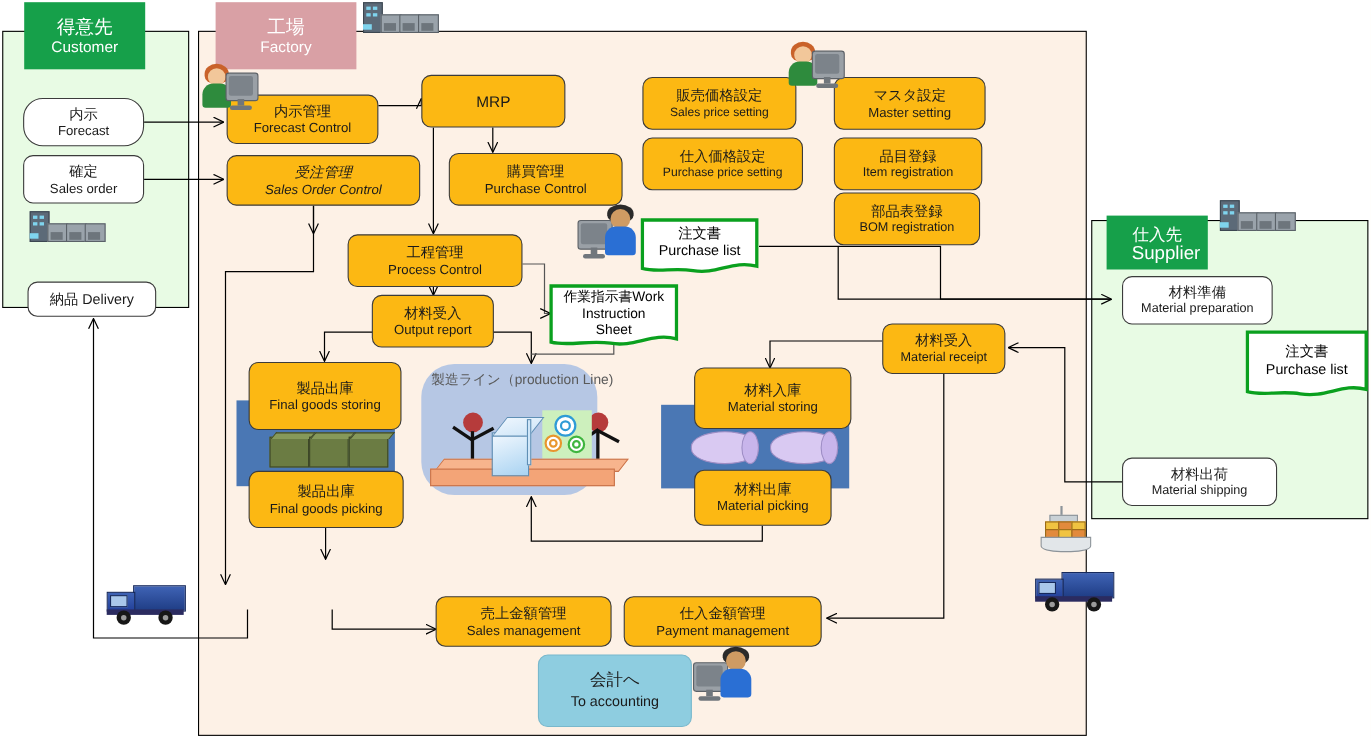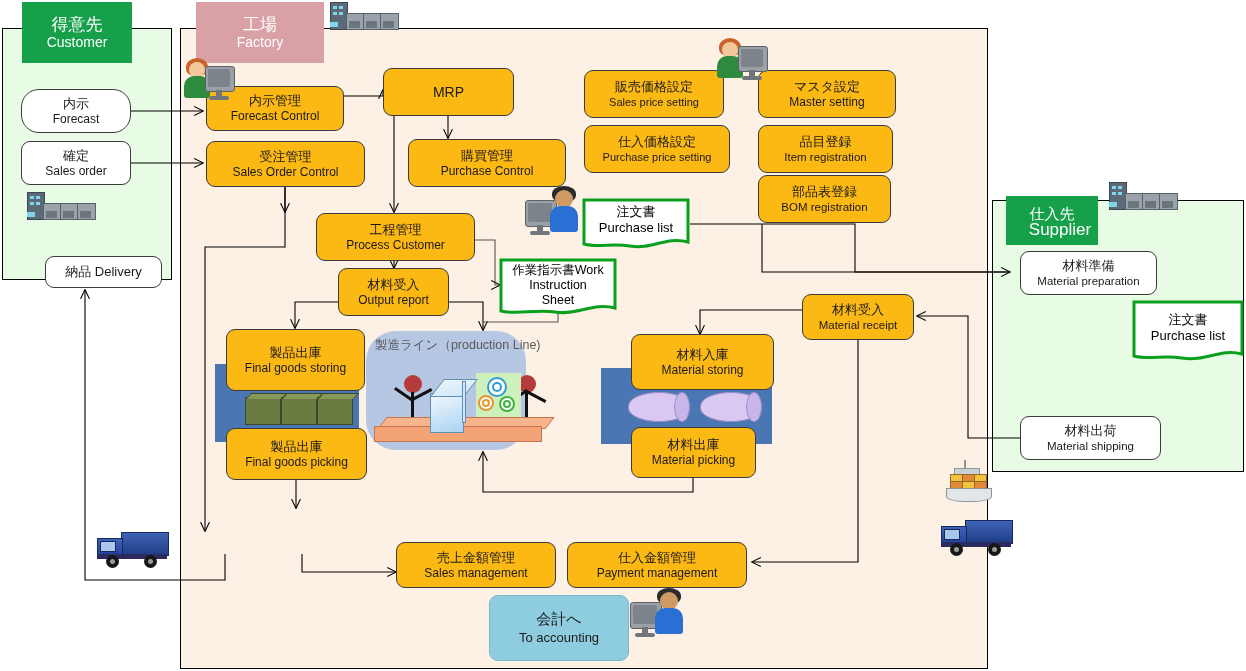--- a/index.html
+++ b/index.html
@@ -182,42 +182,42 @@
   </div>
 
   <div class="node white" style="left:21px;top:89px;width:110px;height:44px;border-radius:18px;">
     <span class="jp">内示</span>
     <span class="en">Forecast</span>
   </div>
   <div class="node white" style="left:21px;top:141px;width:110px;height:44px;">
     <span class="jp">確定</span>
     <span class="en">Sales order</span>
   </div>
-  <div class="node white single" style="left:25px;top:256px;width:117px;height:32px;margin-left:20px;">
+  <div class="node white single" style="left:25px;top:256px;width:117px;height:32px;">
     <span class="jp">納品 Delivery</span>
   </div>
 
   <div class="node orange" style="left:206px;top:86px;width:138px;height:45px;">
     <span class="jp">内示管理</span>
     <span class="en">Forecast Control</span>
   </div>
-  <div class="node orange" style="left:206px;top:141px;width:159px;height:46px;">
+  <div class="node orange" style="left:206px;top:141px;width:176px;height:46px;font-style:italic;">
     <span class="jp">受注管理</span>
     <span class="en">Sales Order Control</span>
   </div>
   <div class="node orange" style="left:383px;top:68px;width:131px;height:48px;">
     <span class="en" style="font-size:14px;">MRP</span>
   </div>
   <div class="node orange" style="left:408px;top:139px;width:158px;height:48px;">
     <span class="jp">購買管理</span>
     <span class="en">Purchase Control</span>
   </div>
   <div class="node orange" style="left:316px;top:213px;width:159px;height:48px;">
     <span class="jp">工程管理</span>
-    <span class="en">Process Customer</span>
+    <span class="en">Process Control</span>
   </div>
   <div class="node orange" style="left:338px;top:268px;width:111px;height:48px;">
     <span class="jp">材料受入</span>
     <span class="en">Output report</span>
   </div>
 
   <div class="node orange" style="left:584px;top:70px;width:140px;height:48px;">
     <span class="jp">販売価格設定</span>
     <span class="en" style="font-size:11px;">Sales price setting</span>
   </div>
@@ -319,21 +319,21 @@
   <div class="doc" style="left:1132px;top:300px;width:112px;height:64px;">
     <svg width="112" height="64" viewBox="0 0 112 64" preserveAspectRatio="none">
       <path d="M2,2 H110 V54 C88,48 74,62 50,58 C32,55 16,60 2,56 Z" fill="#ffffff" stroke="#0aa01e" stroke-width="3"></path>
     </svg>
     <div class="doctext">
       <span class="jp">注文書</span>
       <span class="en">Purchase list</span>
     </div>
   </div>
 
-  <div class="prodline" style="left:366px;top:331px;width:160px;height:119px;border-radius:30px;">
+  <div class="prodline" style="left:383px;top:331px;width:160px;height:119px;border-radius:30px;">
     <span class="cap">製造ライン（production  Line)</span>
 
     <div class="worker-head" style="left:38px;top:44px;"></div>
     <div class="worker-body" style="left:45px;top:61px;width:3px;height:32px;"></div>
     <div class="worker-body" style="left:27px;top:62px;width:22px;height:3px;transform:rotate(34deg);"></div>
     <div class="worker-body" style="left:45px;top:62px;width:22px;height:3px;transform:rotate(-28deg);"></div>
 
     <div class="worker-head" style="left:152px;top:44px;"></div>
     <div class="worker-body" style="left:159px;top:61px;width:3px;height:32px;"></div>
     <div class="worker-body" style="left:141px;top:64px;width:22px;height:3px;transform:rotate(-34deg);"></div>

